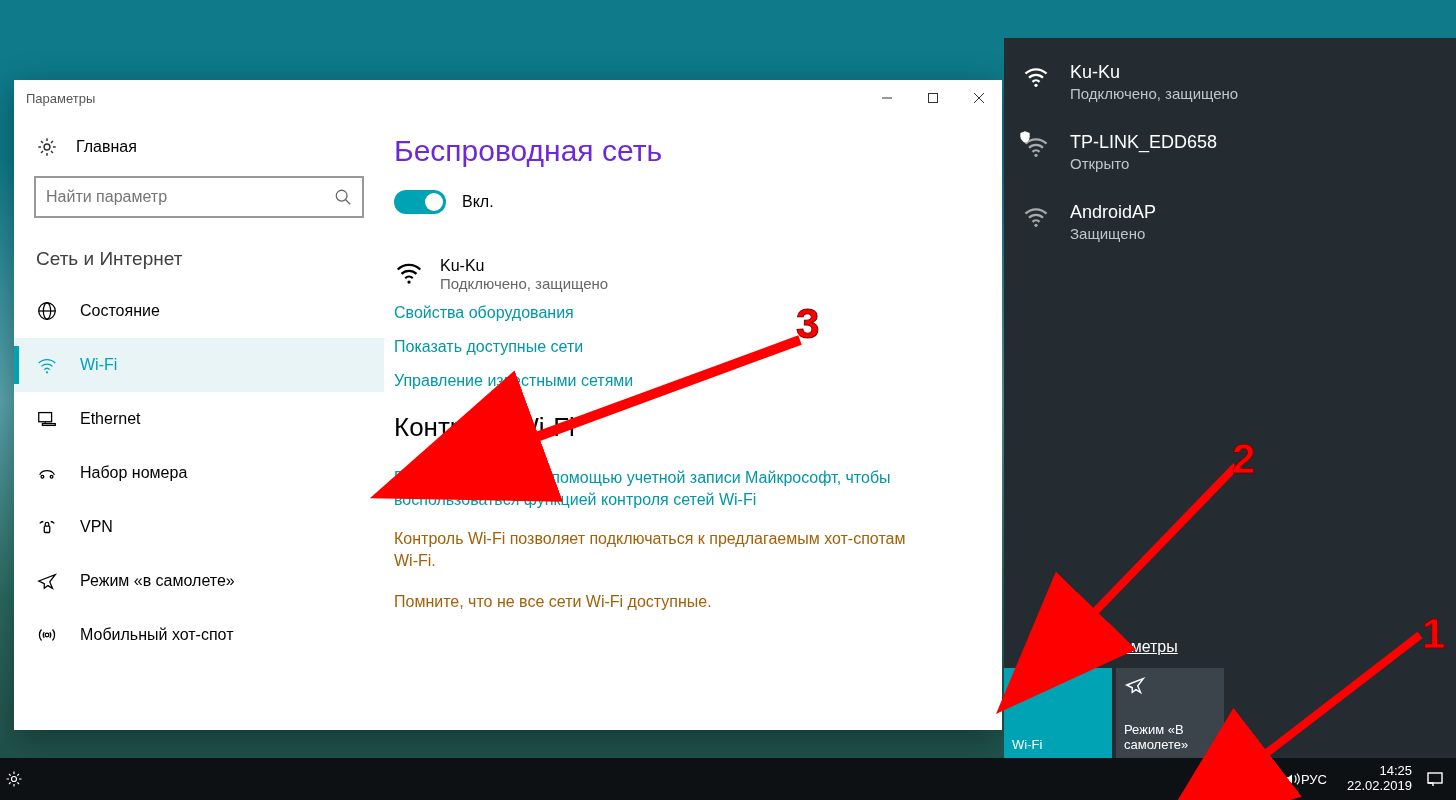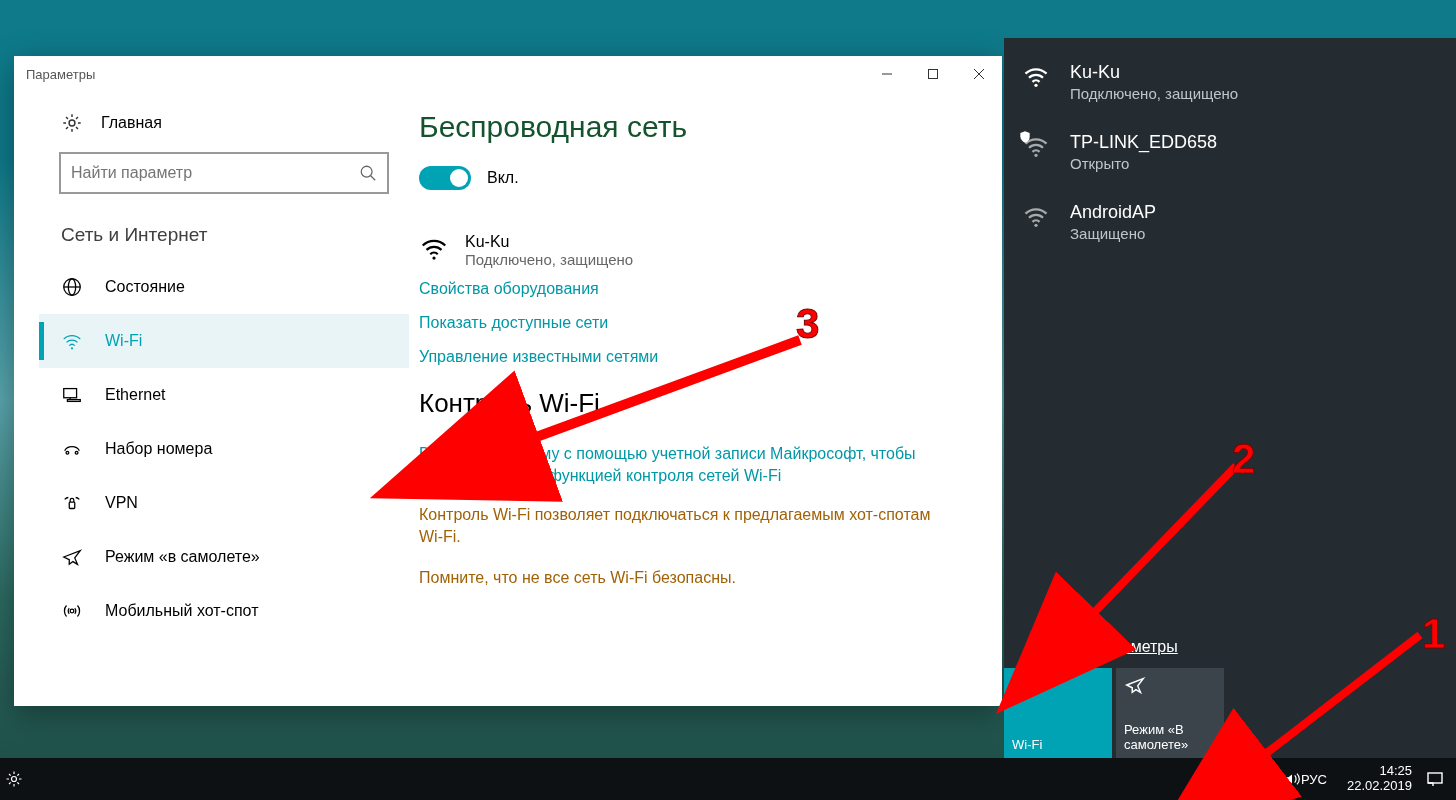--- a/index.html
+++ b/index.html
@@ -1,43 +1,43 @@
 <!DOCTYPE html>
 <html><head>
 <meta charset="utf-8">
 <style>
   * { box-sizing: border-box; margin: 0; padding: 0; }
   html, body { width: 1456px; height: 800px; overflow: hidden; font-family: "Segoe UI", Tahoma, sans-serif; }
   body { position: relative; background: linear-gradient(180deg,#0e7a8a 0%, #0e7a8a 20%, #5aa6ae 50%, #2b6a60 75%, #1c4a44 100%); }
 
   
-  .settings-window { position: absolute; left: 14px; top: 56px; width: 988px; height: 650px; background: #fff; box-shadow: 0 8px 30px rgba(0,0,0,0.35); display: flex; flex-direction: column; }
+  .settings-window { position: absolute; left: 14px; top: 80px; width: 988px; height: 650px; background: #fff; box-shadow: 0 8px 30px rgba(0,0,0,0.35); display: flex; flex-direction: column; }
   .settings-titlebar { height: 36px; display: flex; align-items: center; padding-left: 12px; font-size: 13px; color: #555; }
   .settings-titlebar .title-spacer { flex: 1; }
   .winbtn { width: 46px; height: 36px; display: flex; align-items: center; justify-content: center; color: #333; }
   .winbtn svg { width: 12px; height: 12px; stroke: #333; stroke-width: 1; fill: none; }
   .settings-body { flex: 1; display: flex; }
 
-  .sidebar { width: 370px; padding: 10px 0 0 0; margin-left: 25px; }
+  .sidebar { width: 370px; padding: 10px 0 0 0; }
   .home-row { display: flex; align-items: center; padding: 10px 22px 14px 22px; }
   .home-row .gear { width: 22px; height: 22px; margin-right: 18px; }
   .home-row .label { font-size: 16px; color: #000; }
   .searchbox { margin: 4px 20px 12px 20px; height: 42px; border: 2px solid #999; display: flex; align-items: center; padding: 0 10px; }
   .searchbox input { flex:1; border:none; outline:none; font-size:16px; color:#000; background:transparent; }
   .searchbox .mag { width:18px; height:18px; stroke:#666; fill:none; stroke-width:1.4; }
   .section-caption { padding: 18px 22px 14px 22px; font-size: 19px; color: #404040; }
   .nav-item { display:flex; align-items:center; height:54px; padding-left:22px; font-size:16px; color:#000; position:relative; }
   .nav-item.active { background:#e8f4f6; }
   .nav-item.active::before { content:""; position:absolute; left:0; top:8px; bottom:8px; width:5px; background:#00a3b4; }
   .nav-item .nicon { width:22px; height:22px; margin-right:22px; stroke:#000; fill:none; stroke-width:1.4; }
   .nav-item.active .nicon { stroke:#00a3b4; }
   .nav-item.active .nlabel { color:#00a3b4; }
 
   .content { flex:1; padding: 10px 24px 0 10px; overflow:hidden; }
-  .h1 { font-size:30px; font-weight:400; color:#14532d; margin: 8px 0 22px 0; }
+  .h1 { font-size:30px; font-weight:400; color:#6d28d9; margin: 8px 0 22px 0; }
   .toggle-row { display:flex; align-items:center; margin-bottom:43px; }
   .toggle { width:52px; height:24px; border-radius:12px; background:#00a3b4; position:relative; margin-right:16px; }
   .toggle::after { content:""; position:absolute; right:3px; top:3px; width:18px; height:18px; border-radius:50%; background:#fff; }
   .toggle-label { font-size:16px; }
   .net-row { display:flex; align-items:flex-start; margin-bottom:12px; }
   .net-row .wifi-ic { width:30px; height:30px; margin-right:16px; stroke:#000; fill:none; stroke-width:1.8; }
   .net-name { font-size:16px; }
   .net-status { font-size:15px; color:#666; }
   .bluelink { color:#0098a6; font-size:16px; margin:8px 0 16px 0; display:block; }
   .h2 { font-size:26px; font-weight:400; margin: 22px 0 24px 0; }
@@ -186,21 +186,21 @@
           <div class="net-name">Ku-Ku</div>
           <div class="net-status">Подключено, защищено</div>
         </div>
       </div>
       <a class="bluelink">Свойства оборудования</a>
       <a class="bluelink">Показать доступные сети</a>
       <a class="bluelink">Управление известными сетями</a>
       <div class="h2">Контроль Wi-Fi</div>
       <a class="bluelink" style="max-width:520px; line-height:1.4;">Войдите в систему с помощью учетной записи Майкрософт, чтобы воспользоваться функцией контроля сетей Wi-Fi</a>
       <div class="para">Контроль Wi-Fi позволяет подключаться к предлагаемым хот-спотам Wi-Fi.</div>
-      <div class="para">Помните, что не все сеть Wi-Fi безопасны.</div>
+      <div class="para">Помните, что не все сети Wi-Fi доступные.</div>
     </div>
   </div>
 </div>
 
 <div class="flyout">
   <div class="fly-item">
     <svg class="fwifi" viewBox="0 0 24 24">
         <path d="M3 10c5-5 13-5 18 0"></path>
         <path d="M6 13.5c3.3-3.3 8.7-3.3 12 0"></path>
         <path d="M9 17c1.7-1.7 4.3-1.7 6 0"></path>

